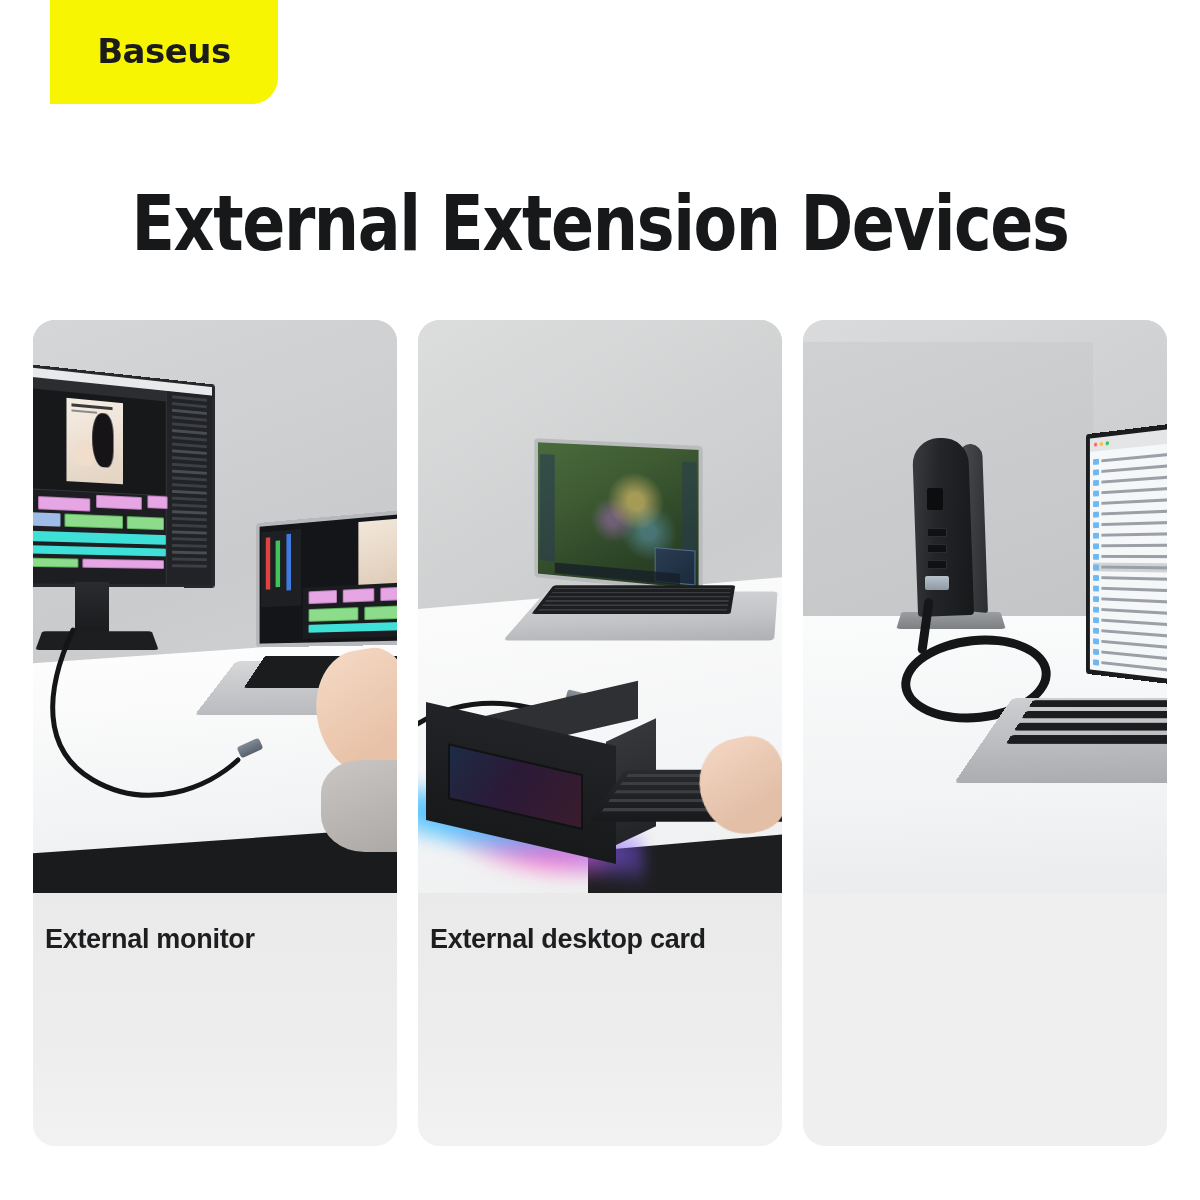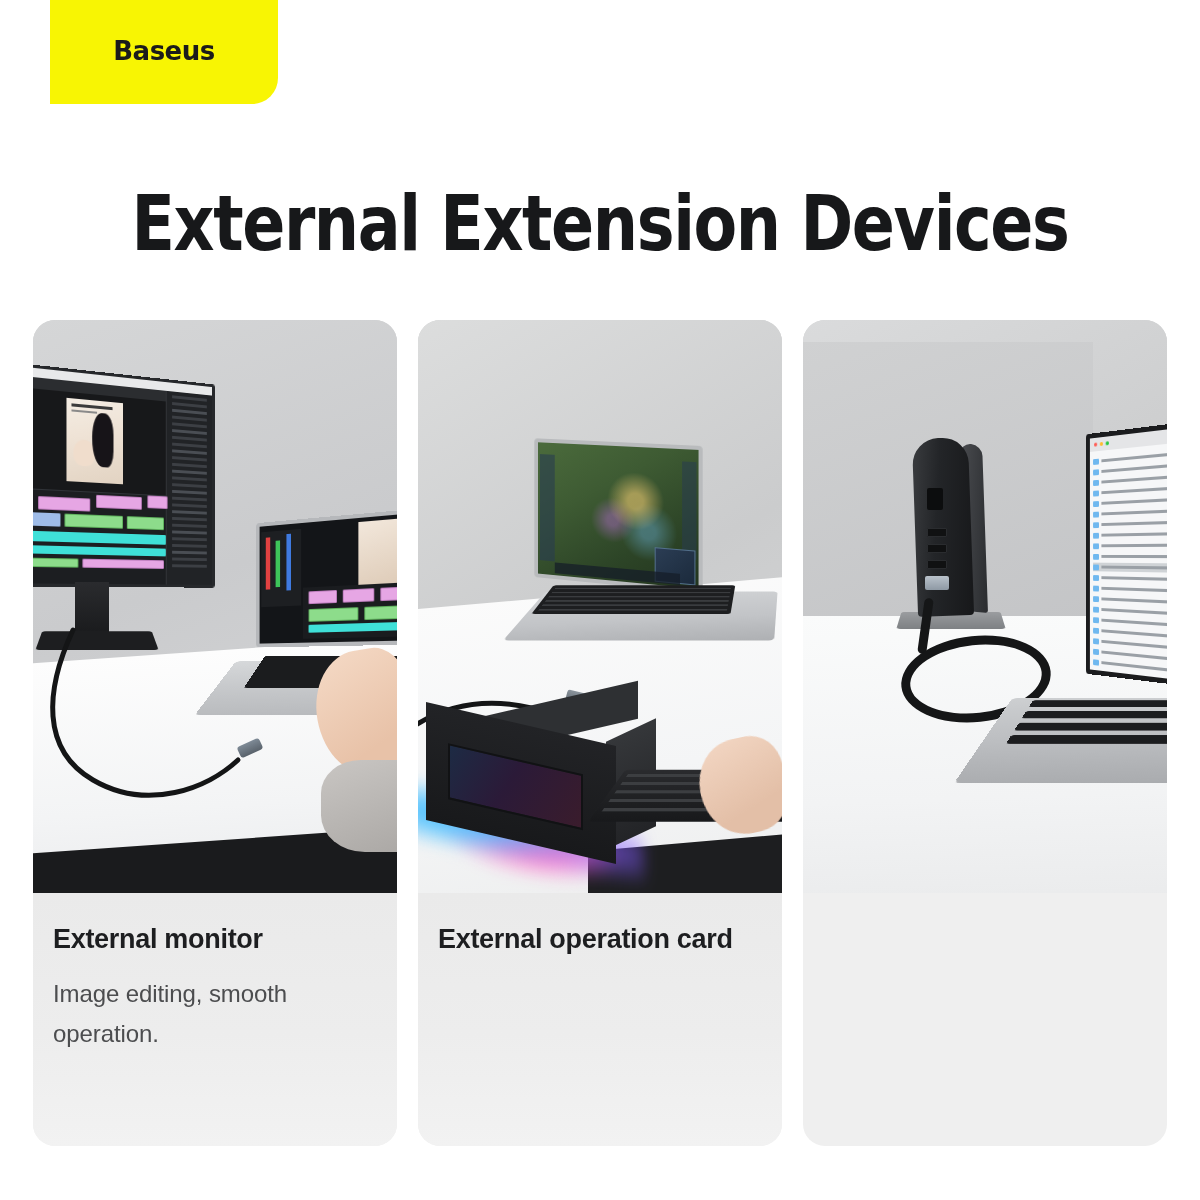--- a/index.html
+++ b/index.html
@@ -28,21 +28,21 @@
     width: 228px;
     height: 112px;
     background: #f8f503;
     border-bottom-right-radius: 26px;
     display: flex;
     align-items: center;
     justify-content: center;
     padding-top: 6px;
   }
   .brand-text {
-    font-size: 26px;
+    font-size: 34px;
     font-weight: bold;
     color: #1b1b1b;
     letter-spacing: -0.5px;
     font-family: "DejaVu Sans", sans-serif;
   }
 
   
   .page-title {
     position: absolute;
     left: 0;
@@ -82,21 +82,21 @@
   .card-photo {
     position: relative;
     width: 100%;
     height: 573px;
     overflow: hidden;
     background: #d2d3d4;
   }
   .card-caption {
     flex: 1;
     background: linear-gradient(180deg, #eaeaea 0%, #ededed 55%, #f2f2f2 100%);
-    padding: 30px 24px 0 20px;
+    padding: 30px 24px 0 12px;
   }
   .card-heading {
     font-size: 27px;
     line-height: 33px;
     font-weight: bold;
     color: #1d1e20;
     letter-spacing: -0.3px;
   }
   .card-body {
     margin-top: 18px;
@@ -451,21 +451,20 @@
           </div>
         </div>
         <div style="position:absolute; right:-60px; top:318px; width:240px; height:96px; background:linear-gradient(178deg,#d6d8da,#b7b9bc); transform:perspective(460px) rotateX(56deg) skewX(-12deg); border-radius:5px;"></div>
         <div style="position:absolute; right:-34px; top:322px; width:176px; height:58px; background:#1b1c1e; transform:perspective(460px) rotateX(56deg) skewX(-12deg); border-radius:3px;"></div>
         <div style="position:absolute; right:-16px; top:330px; width:96px; height:126px; background:linear-gradient(155deg,#f5dac6 0%,#e8c2a8 72%); border-radius:50% 34% 42% 52%; transform:rotate(-10deg);"></div>
         <div style="position:absolute; right:-34px; top:440px; width:110px; height:92px; background:linear-gradient(160deg,#c9c6c3,#a9a6a3); border-radius:36% 22% 30% 40%;"></div>
       </div>
 
       <div class="card-caption">
         <div class="card-heading">External monitor</div>
-        <div class="card-body">Image editing, smooth operation.</div>
       </div>
     </div>
 
     <div class="card">
       <div class="card-photo">
         <div class="p2-wall"></div>
         <div class="p2-desk"></div>
         <div class="p2-desk-dark"></div>
 
         <div class="p2-laptop-screen">
@@ -501,21 +500,21 @@
           <span style="top:8px"></span>
             <span style="top:22px"></span>
             <span style="top:36px"></span>
           <span style="top:50px"></span>
             <span style="top:64px"></span>
         </div>
         <div class="p2-hand"></div>
       </div>
 
       <div class="card-caption">
-        <div class="card-heading">External operation card</div>
+        <div class="card-heading">External desktop card</div>
       </div>
     </div>
 
     <div class="card">
       <div class="card-photo">
         <div class="p3-wall"></div>
         <div class="p3-backpanel"></div>
         <div class="p3-desk"></div>
 
         <div class="p3-stand"></div>

